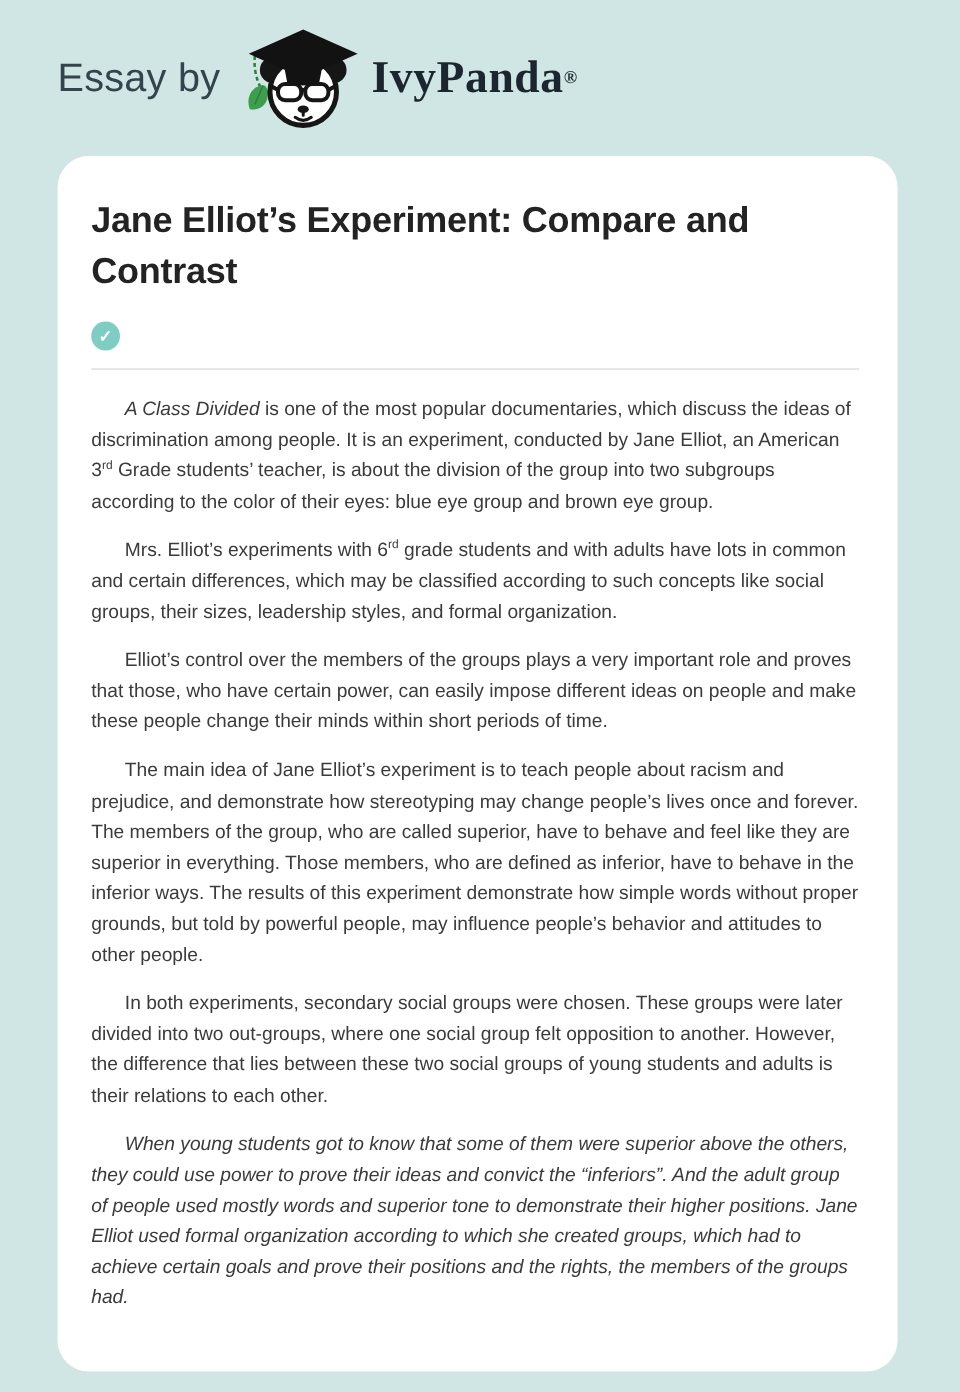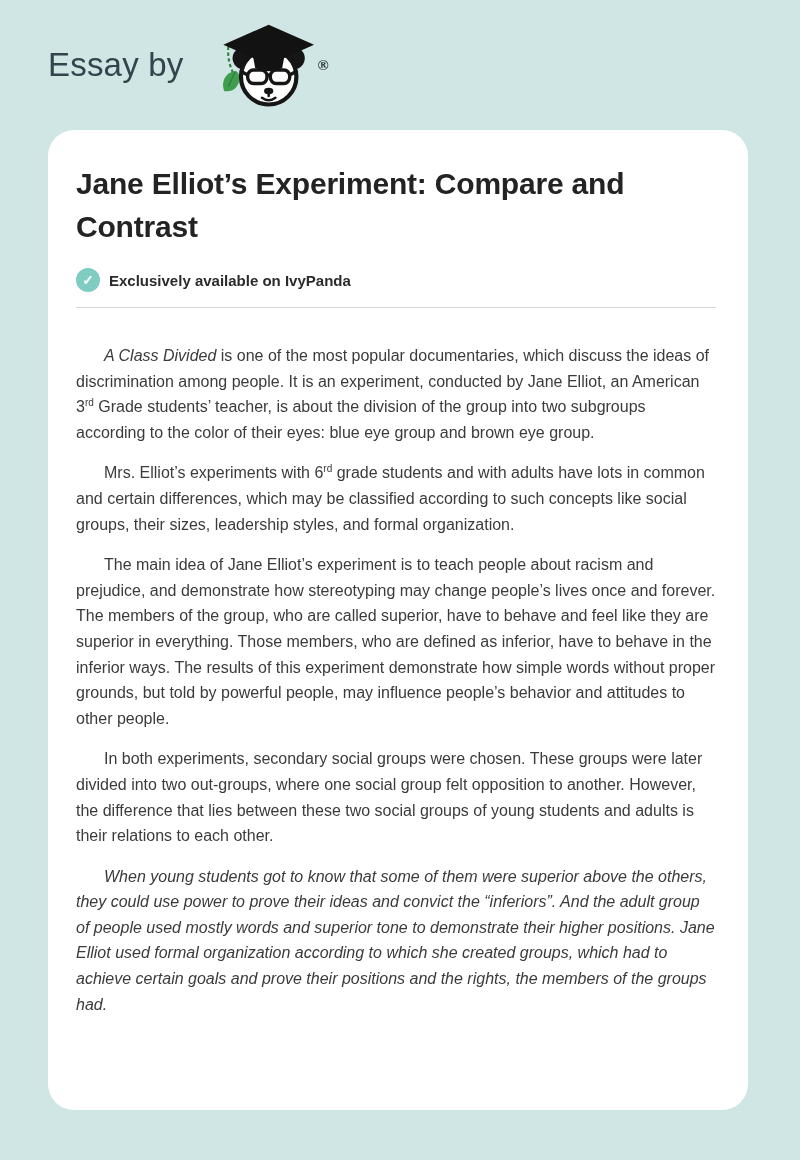--- a/index.html
+++ b/index.html
@@ -11,21 +11,20 @@
     font-family: "Liberation Sans", sans-serif;
     overflow: hidden;
   }
 
   
   .site-header {
     height: 130px;
     display: flex;
     align-items: center;
     padding-left: 48px;
-    gap: 16px;
   }
   .essay-by {
     font-size: 33px;
     color: #33444d;
     letter-spacing: 0.2px;
   }
   .logo {
     display: flex;
     align-items: center;
     margin-left: 16px;
@@ -87,21 +86,21 @@
     margin-left: 9px;
     font-size: 15px;
     font-weight: 700;
     color: #2b2b2b;
   }
   .divider {
     border: none;
     border-top: 1px solid #d8d8d8;
     margin: 15px 0 0 0;
   }
-  .essay-body { margin-top: 35px; }
+  .essay-body { margin-top: 21px; }
   .essay-body p {
     margin: 0 0 15px 0;
     font-size: 16px;
     line-height: 25.6px;
     color: #3b3b3b;
     text-indent: 28px;
   }
   .essay-body p:last-child { margin-bottom: 0; font-style: italic; }
   .essay-body em { font-style: italic; }
   sup.ord {
@@ -132,39 +131,40 @@
       <rect x="64" y="56" width="23" height="16" rx="7" fill="#ffffff" stroke="#161616" stroke-width="4"></rect>
       <path d="M60,62 L64,62" stroke="#161616" stroke-width="4"></path>
       <path d="M37,62 L30,58 M87,62 L94,58" stroke="#161616" stroke-width="4"></path>
 
       <ellipse cx="62" cy="81" rx="5.5" ry="3.8" fill="#161616"></ellipse>
       <path d="M62,84 L62,87 M54,89 Q62,95 70,89" stroke="#161616" stroke-width="3" fill="none" stroke-linecap="round"></path>
 
       <polygon points="62,2 116,26 62,50 8,26" fill="#121212"></polygon>
       <path d="M43,38 L81,38 L78,54 Q62,61 46,54 Z" fill="#121212"></path>
     </svg>
+    <span class="brand">IvyPanda</span>
       <span class="reg">®</span>
   </span>
 </header>
 
 <main class="card">
   <h1 class="title">Jane Elliot’s Experiment: Compare and Contrast</h1>
 
   <div class="avail">
     <span class="check-circle">✓</span>
-    <span class="avail-text">Exclusively available on IvyPanda</span>
   </div>
 
   <hr class="divider">
 
   <div class="essay-body">
     <p><em>A Class Divided</em><span> is one of the most popular documentaries, which discuss the ideas of discrimination among people. It is an experiment, conducted by Jane Elliot, an American 3</span><sup class="ord">rd</sup><span> Grade students’ teacher, is about the division of the group into two subgroups according to the color of their eyes: blue eye group and brown eye group.</span></p>
 
     <p><span>Mrs. Elliot’s experiments with 6</span><sup class="ord">rd</sup><span> grade students and with adults have lots in common and certain differences, which may be classified according to such concepts like social groups, their sizes, leadership styles, and formal organization.</span></p>
 
+    <p>Elliot’s control over the members of the groups plays a very important role and proves that those, who have certain power, can easily impose different ideas on people and make these people change their minds within short periods of time.</p>
 
     <p>The main idea of Jane Elliot’s experiment is to teach people about racism and prejudice, and demonstrate how stereotyping may change people’s lives once and forever. The members of the group, who are called superior, have to behave and feel like they are superior in everything. Those members, who are defined as inferior, have to behave in the inferior ways. The results of this experiment demonstrate how simple words without proper grounds, but told by powerful people, may influence people’s behavior and attitudes to other people.</p>
 
     <p>In both experiments, secondary social groups were chosen. These groups were later divided into two out-groups, where one social group felt opposition to another. However, the difference that lies between these two social groups of young students and adults is their relations to each other.</p>
 
     <p>When young students got to know that some of them were superior above the others, they could use power to prove their ideas and convict the “inferiors”. And the adult group of people used mostly words and superior tone to demonstrate their higher positions. Jane Elliot used formal organization according to which she created groups, which had to achieve certain goals and prove their positions and the rights, the members of the groups had.</p>
   </div>
 </main>
 
 </body></html>

